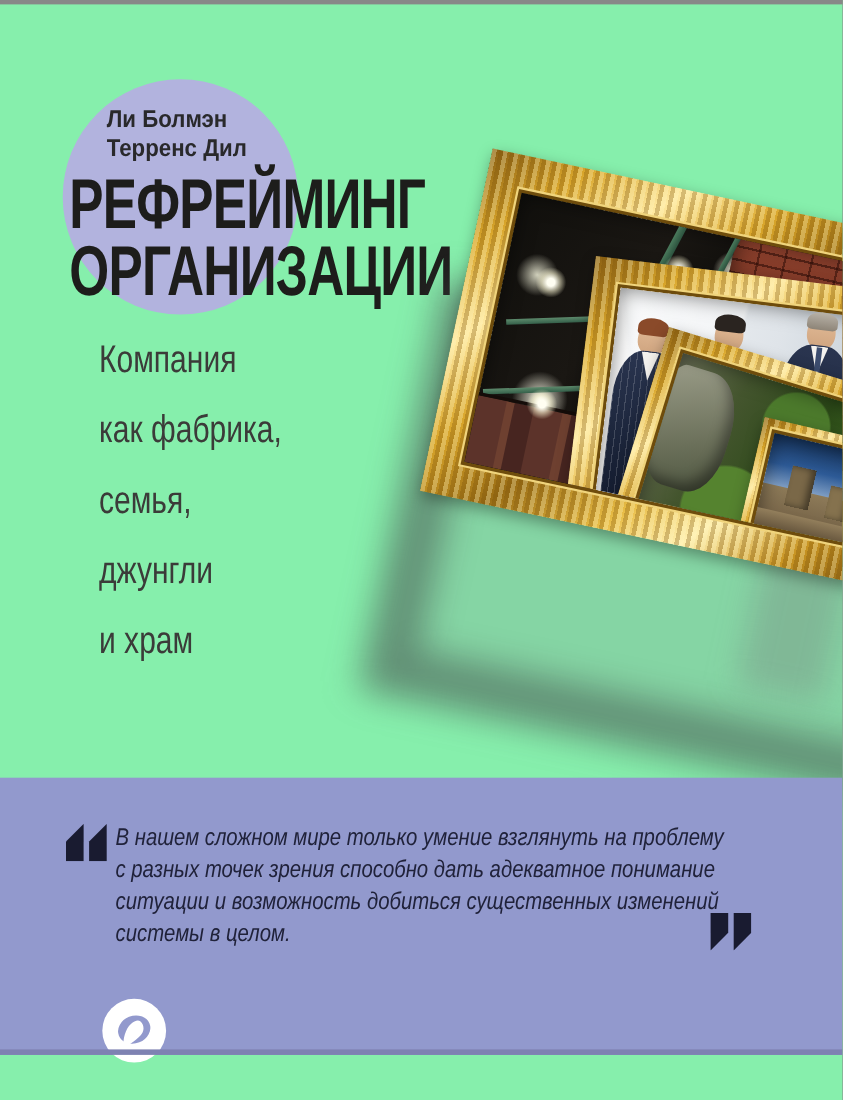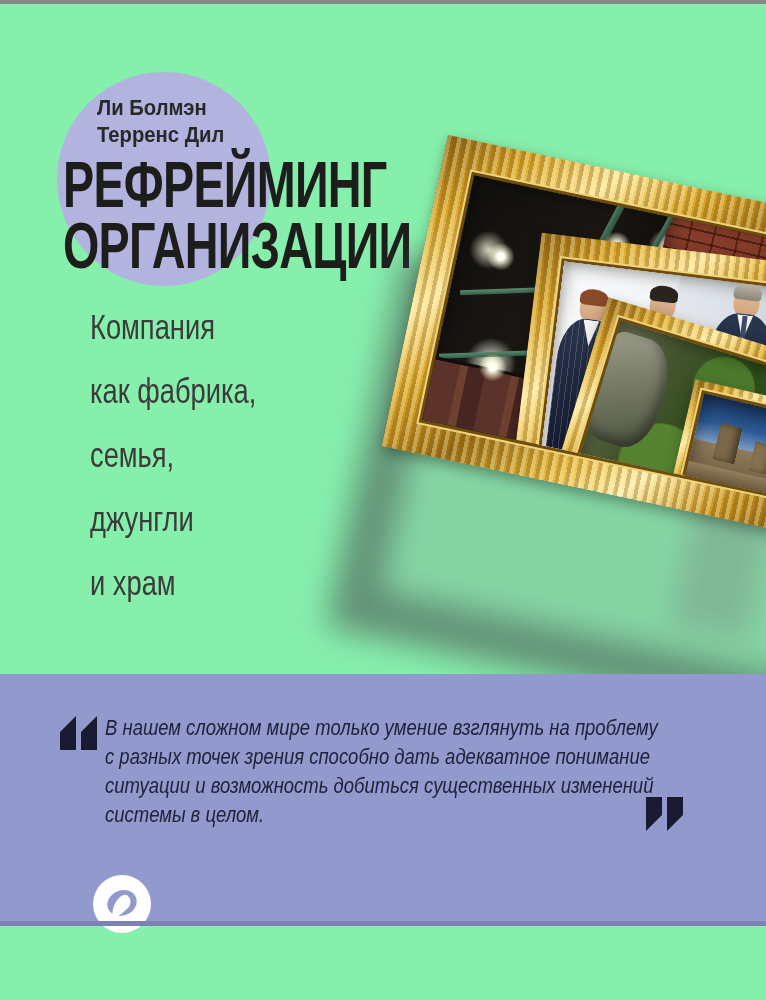--- a/index.html
+++ b/index.html
@@ -90,21 +90,21 @@
   .rock{position:absolute;left:-2%;top:6%;width:26%;height:72%;border-radius:20% 45% 40% 30%;
         background:linear-gradient(160deg,#9a9c88,#6b705a 60%,#4c543e);box-shadow:inset -6px -6px 12px rgba(0,0,0,.4);}
 
   .frame4{left:88px;top:34px;width:170px;height:112px;transform:rotate(-4deg);transform-origin:0 0;}
   .art4{inset:12px;background:linear-gradient(180deg,#17355e 0%,#2d5a96 30%,#7d9cc2 52%,#8d7a58 53%,#6b5940 100%);}
   .tower1{position:absolute;left:16%;bottom:30%;width:15%;height:42%;background:#7a6848;box-shadow:inset -4px 0 7px rgba(0,0,0,.45);}
   .tower2{position:absolute;left:42%;bottom:26%;width:13%;height:34%;background:#85724e;box-shadow:inset -3px 0 6px rgba(0,0,0,.4);}
   .ground{position:absolute;bottom:0;width:100%;height:22%;background:linear-gradient(#937f5c,#5c4c36);}
 
   
-  .band{position:absolute;left:0;top:670px;width:766px;height:252px;background:#9299cd;z-index:6;}
+  .band{position:absolute;left:0;top:703px;width:766px;height:252px;background:#9299cd;z-index:6;}
   .band-edge{position:absolute;left:0;bottom:0;width:100%;height:5px;background:#7e82b2;}
   .quote-open{position:absolute;left:60px;top:42px;}
   .quote-close{position:absolute;left:645px;top:123px;}
   .qmark{fill:#191b30;}
   .quote-text{position:absolute;left:105px;top:39px;font-size:22px;font-style:italic;
         line-height:29px;color:#20223a;white-space:nowrap;transform:scaleX(.84);transform-origin:left top;}
   .logo{position:absolute;left:92px;top:200px;}
 </style>
 </head>
 <body>

